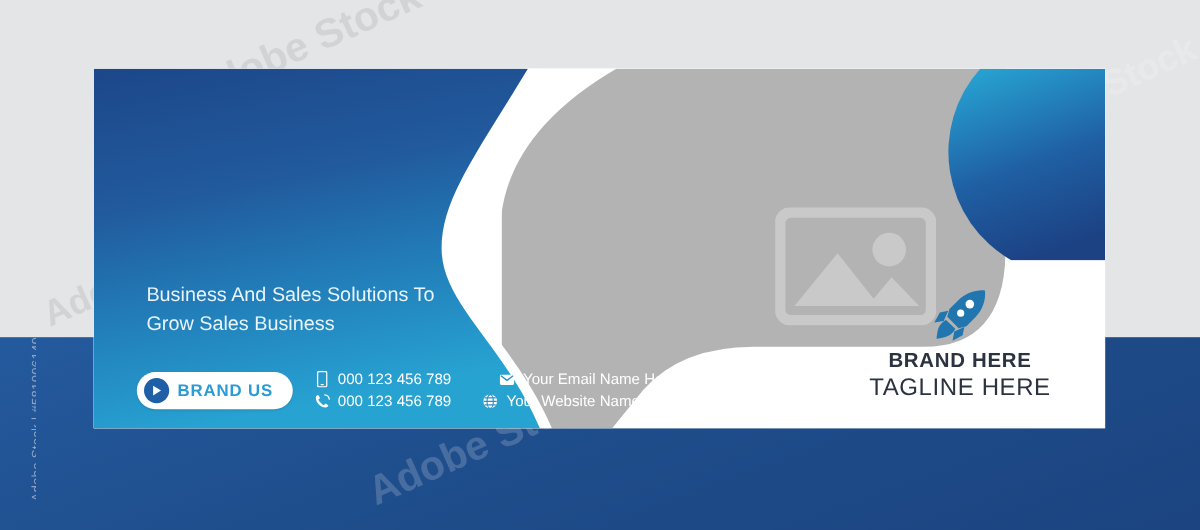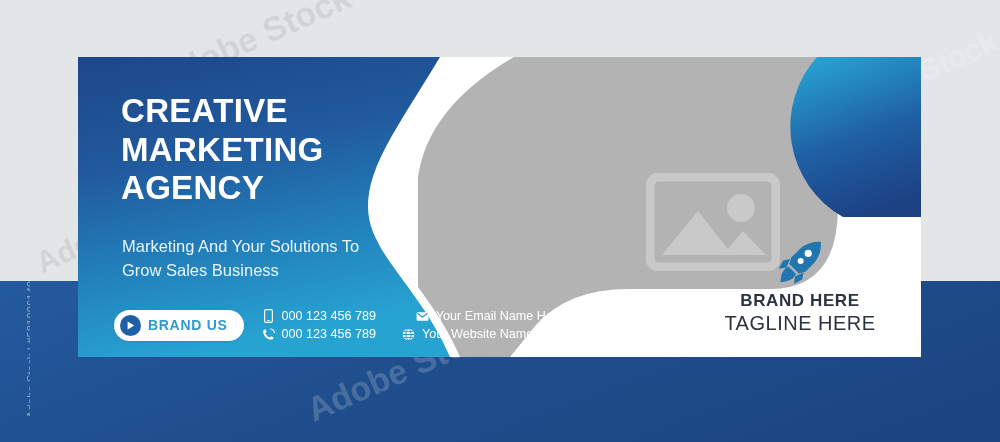--- a/index.html
+++ b/index.html
@@ -155,28 +155,23 @@
           <linearGradient id="circgrad" x1="0.2" y1="0" x2="0.5" y2="1">
             <stop offset="0%" stop-color="#27a3d2"></stop>
             <stop offset="55%" stop-color="#1f5fa3"></stop>
             <stop offset="100%" stop-color="#1c4284"></stop>
           </linearGradient>
         </defs>
         <path d="M170 0 V160 H92 A104 104 0 0 1 66 0 Z" fill="url(#circgrad)"></path>
       </svg>
     </div>
 
-    <div class="headline">
-      <div>Creative</div>
-      <div>Marketing</div>
-      <div>Agency</div>
-    </div>
 
     <div class="subhead">
-      <div>Marketing And Your Solutions To</div>
+      <div>Business And Sales Solutions To</div>
       <div>Grow Sales Business</div>
     </div>
 
     <div class="cta-row">
 
       <div class="join-btn">
         <span class="play">
           <svg width="11" height="11" viewBox="0 0 11 11" xmlns="http://www.w3.org/2000/svg" aria-hidden="true">
             <path d="M2.6 1.4 L9.2 5.5 L2.6 9.6 Z" fill="#ffffff"></path>
           </svg>

